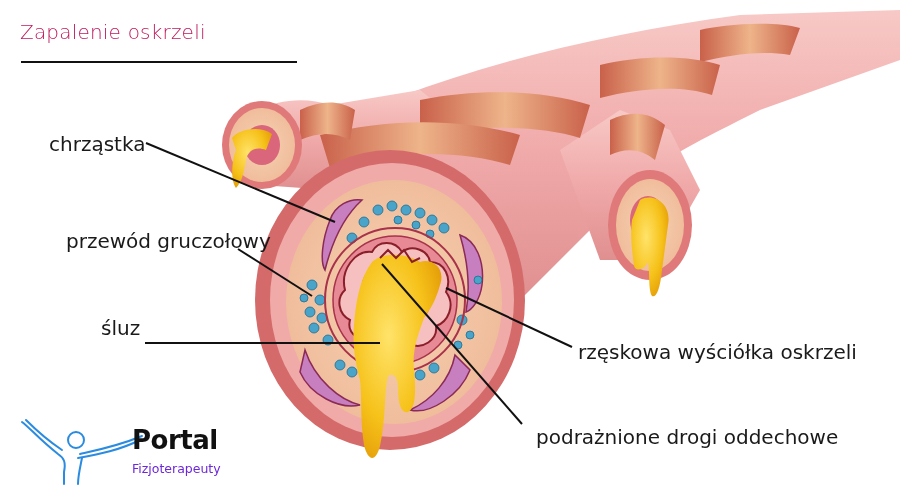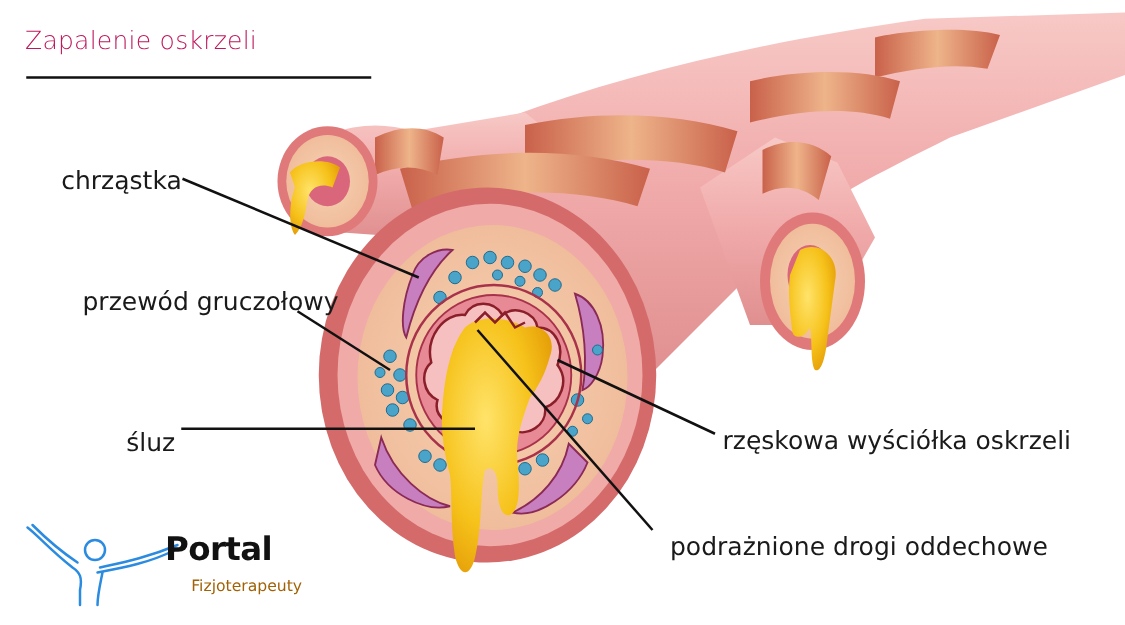--- a/index.html
+++ b/index.html
@@ -6,21 +6,21 @@
   body { width:900px; height:500px; position:relative; overflow:hidden;
          font-family:"DejaVu Sans", "Liberation Sans", sans-serif; color:#111; }
   .title { position:absolute; left:20px; top:20px; font-size:20px; font-weight:300;
            letter-spacing:0.2px; color:#be185d; }
   .title-rule { position:absolute; left:21px; top:61px; width:276px; height:2px; background:#111; }
   .label { position:absolute; font-size:20px; color:#1a1a1a; white-space:nowrap; }
   svg.art { position:absolute; left:0; top:0; }
   .logo { position:absolute; left:18px; top:418px; width:240px; height:70px; }
   .logo-name { position:absolute; left:132px; top:425px; font-size:26px; font-weight:bold;
                color:#111; letter-spacing:-0.5px; }
-  .logo-sub { position:absolute; left:132px; top:461px; font-size:12.5px; color:#a16207;margin-left:21px; }
+  .logo-sub { position:absolute; left:132px; top:461px; font-size:12.5px; color:#6d28d9; }
 </style>
 </head>
 <body>
 
 <div class="title">Zapalenie oskrzeli</div>
 <div class="title-rule"></div>
 
 <svg class="art" width="900" height="500" viewBox="0 0 900 500">
   <defs>
     <linearGradient id="tube" x1="0" y1="0" x2="0" y2="1">
@@ -129,21 +129,21 @@
     <line x1="146" y1="143" x2="335" y2="222"></line>
     <line x1="238" y1="249" x2="312" y2="296"></line>
     <line x1="145" y1="343" x2="380" y2="343"></line>
     <line x1="446" y1="288" x2="572" y2="347"></line>
     <line x1="382" y1="264" x2="522" y2="424"></line>
   </g>
 </svg>
 
 <div class="label" style="left:49px; top:132px;">chrząstka</div>
 <div class="label" style="left:24px; top:229px;margin-left:42px;">przewód gruczołowy</div>
-<div class="label" style="left:101px; top:342px;">śluz</div>
+<div class="label" style="left:101px; top:316px;">śluz</div>
 <div class="label" style="left:578px; top:340px;text-align:center;">rzęskowa wyściółka oskrzeli</div>
 <div class="label" style="left:536px; top:425px;">podrażnione drogi oddechowe</div>
 
 <svg class="logo" viewBox="0 0 240 70">
   <g fill="none" stroke="#2a8be0" stroke-width="2" stroke-linecap="round">
     <path d="M4 4 C12 10 22 22 40 36 C46 40 48 44 46 54 L46 66"></path>
     <path d="M8 2 C16 10 26 20 44 32"></path>
     <circle cx="58" cy="22" r="8"></circle>
     <path d="M62 36 C80 32 100 28 124 18"></path>
     <path d="M60 40 C82 36 102 32 122 22"></path>

